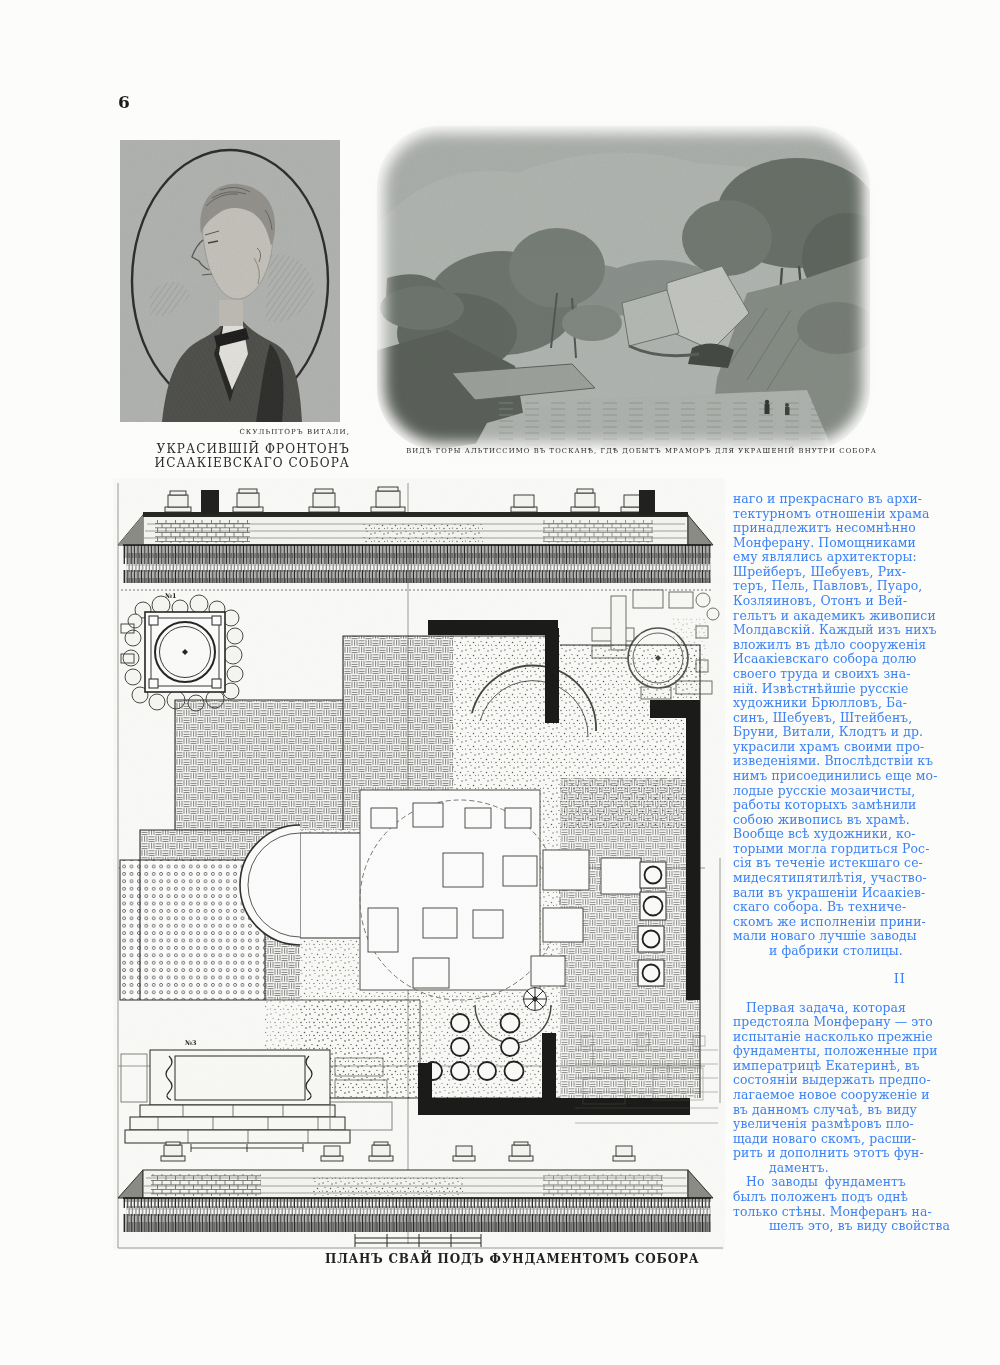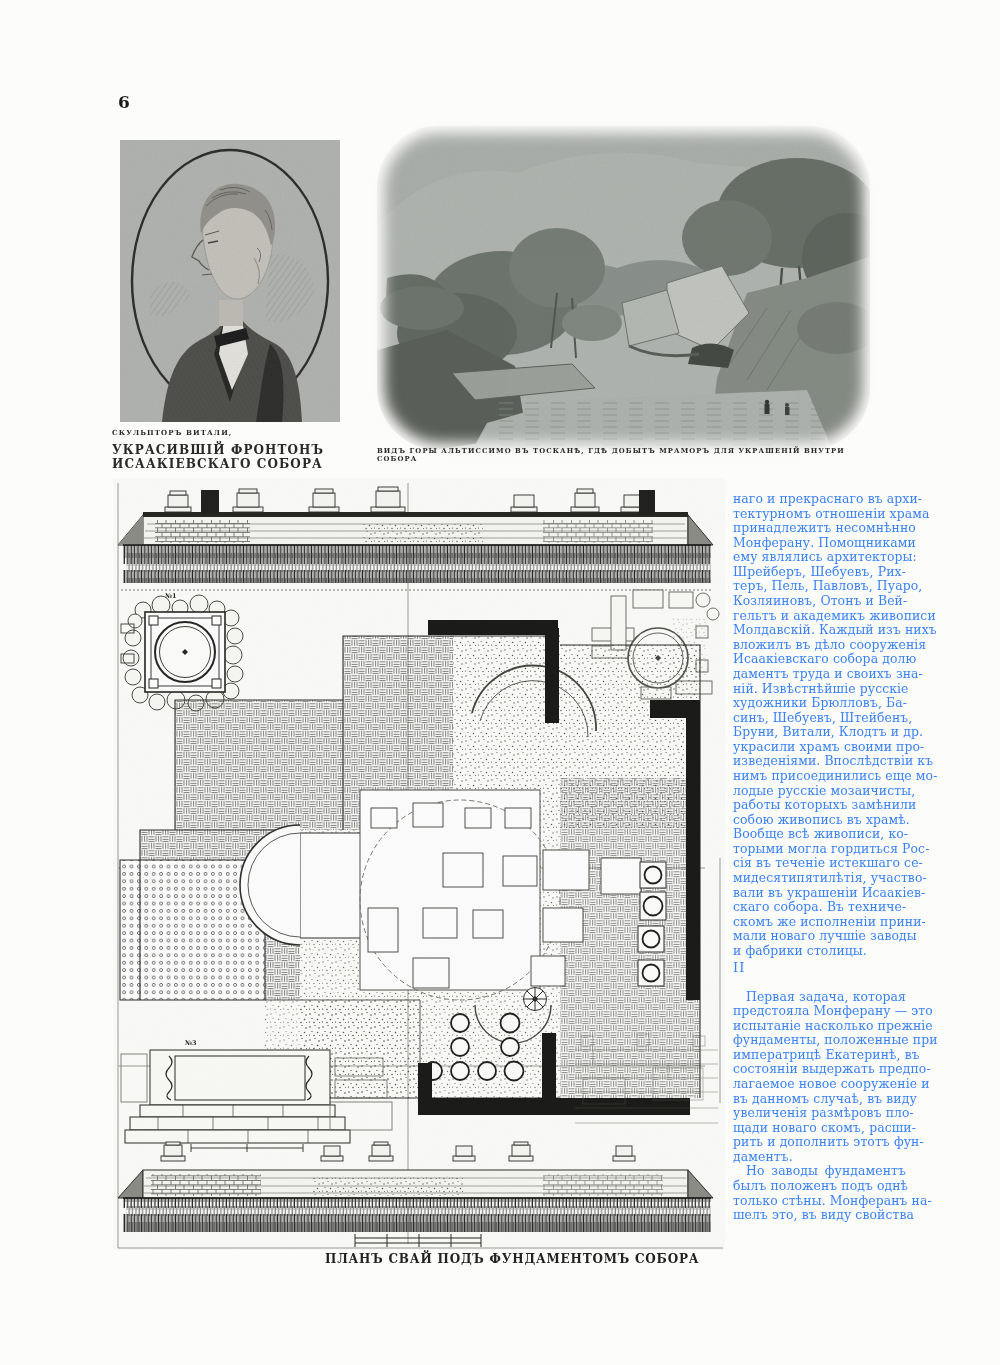--- a/index.html
+++ b/index.html
@@ -1,34 +1,34 @@
 <!DOCTYPE html>
 <html><head>
 <meta charset="utf-8">
 <style>
   html,body{margin:0;padding:0;background:#e8e8e8;}
   #page{position:relative;width:1000px;height:1365px;background:#fcfcfa;overflow:hidden;
         font-family:"DejaVu Serif","Liberation Serif",serif;color:#1c1c1c;}
   .abs{position:absolute;}
   #pageno{left:118px;top:92px;font-size:17px;font-weight:bold;}
   figure{margin:0;}
-  .capline{font-weight:bold;letter-spacing:1.1px;color:#2a2a2a;text-align:left;}
+  .capline{font-weight:normal;letter-spacing:1.1px;color:#2a2a2a;text-align:right;}
   #portrait-cap{left:112px;top:428px;width:238px;}
   #portrait-cap .l1{font-size:7px;margin-bottom:6px;}
   #portrait-cap .l2{font-size:12px;}
   #landscape-cap{left:377px;top:447px;width:500px;font-size:6.8px;}
   #plan-cap{left:325px;top:1252px;font-size:12px;font-weight:bold;letter-spacing:0.8px;color:#222;}
   #plan-dash{left:648px;top:1248px;font-size:9px;color:#333;}
   
   #column{left:733px;top:492px;width:173px;font-size:12.4px;color:#3b82f6;}
   .col-line{height:14.58px;line-height:14.6px;text-align:justify;text-align-last:justify;
             white-space:nowrap;letter-spacing:0.1px;}
-  .col-line.last{text-align-last:left;}
+  .col-line.last{text-align-last:left;margin-left:36px;}
   .col-line.indent{text-indent:13px;}
-  .col-heading{text-align:left;font-size:13px;margin:1px 0 15px 0;height:15px;line-height:15px;
+  .col-heading{text-align:right;font-size:13px;margin:12px 0 15px 0;height:15px;line-height:15px;
                font-weight:normal;letter-spacing:1px;}
   svg{display:block;}
 </style>
 </head>
 <body>
 
 <div id="page">
 
   <div class="abs" id="pageno">6</div>
 
@@ -517,32 +517,32 @@
       <div class="col-line">принадлежитъ несомнѣнно</div>
       <div class="col-line">Монферану. Помощниками</div>
       <div class="col-line">ему являлись архитекторы:</div>
       <div class="col-line">Шрейберъ, Шебуевъ, Рих-</div>
       <div class="col-line">теръ, Пель, Павловъ, Пуаро,</div>
       <div class="col-line">Козляиновъ, Отонъ и Вей-</div>
       <div class="col-line">гельтъ и академикъ живописи</div>
       <div class="col-line">Молдавскій. Каждый изъ нихъ</div>
       <div class="col-line">вложилъ въ дѣло сооруженія</div>
       <div class="col-line">Исаакіевскаго собора долю</div>
-      <div class="col-line">даментъ труда и своихъ зна-</div>
+      <div class="col-line">своего труда и своихъ зна-</div>
       <div class="col-line">ній. Извѣстнѣйшіе русскіе</div>
       <div class="col-line">художники Брюлловъ, Ба-</div>
       <div class="col-line">синъ, Шебуевъ, Штейбенъ,</div>
       <div class="col-line">Бруни, Витали, Клодтъ и др.</div>
       <div class="col-line">украсили храмъ своими про-</div>
       <div class="col-line">изведеніями. Впослѣдствіи къ</div>
       <div class="col-line">нимъ присоединились еще мо-</div>
       <div class="col-line">лодые русскіе мозаичисты,</div>
       <div class="col-line">работы которыхъ замѣнили</div>
       <div class="col-line">собою живопись въ храмѣ.</div>
-      <div class="col-line">Вообще всѣ живописи, ко-</div>
+      <div class="col-line">Вообще всѣ художники, ко-</div>
       <div class="col-line">торыми могла гордиться Рос-</div>
       <div class="col-line">сія въ теченіе истекшаго се-</div>
       <div class="col-line">мидесятипятилѣтія, участво-</div>
       <div class="col-line">вали въ украшеніи Исаакіев-</div>
       <div class="col-line">скаго собора. Въ техниче-</div>
       <div class="col-line">скомъ же исполненіи прини-</div>
       <div class="col-line">мали новаго лучшіе заводы</div>
       <div class="col-line last">и фабрики столицы.</div>
       <div class="col-heading">II</div>
       <div class="col-line indent">Первая задача, которая</div>

